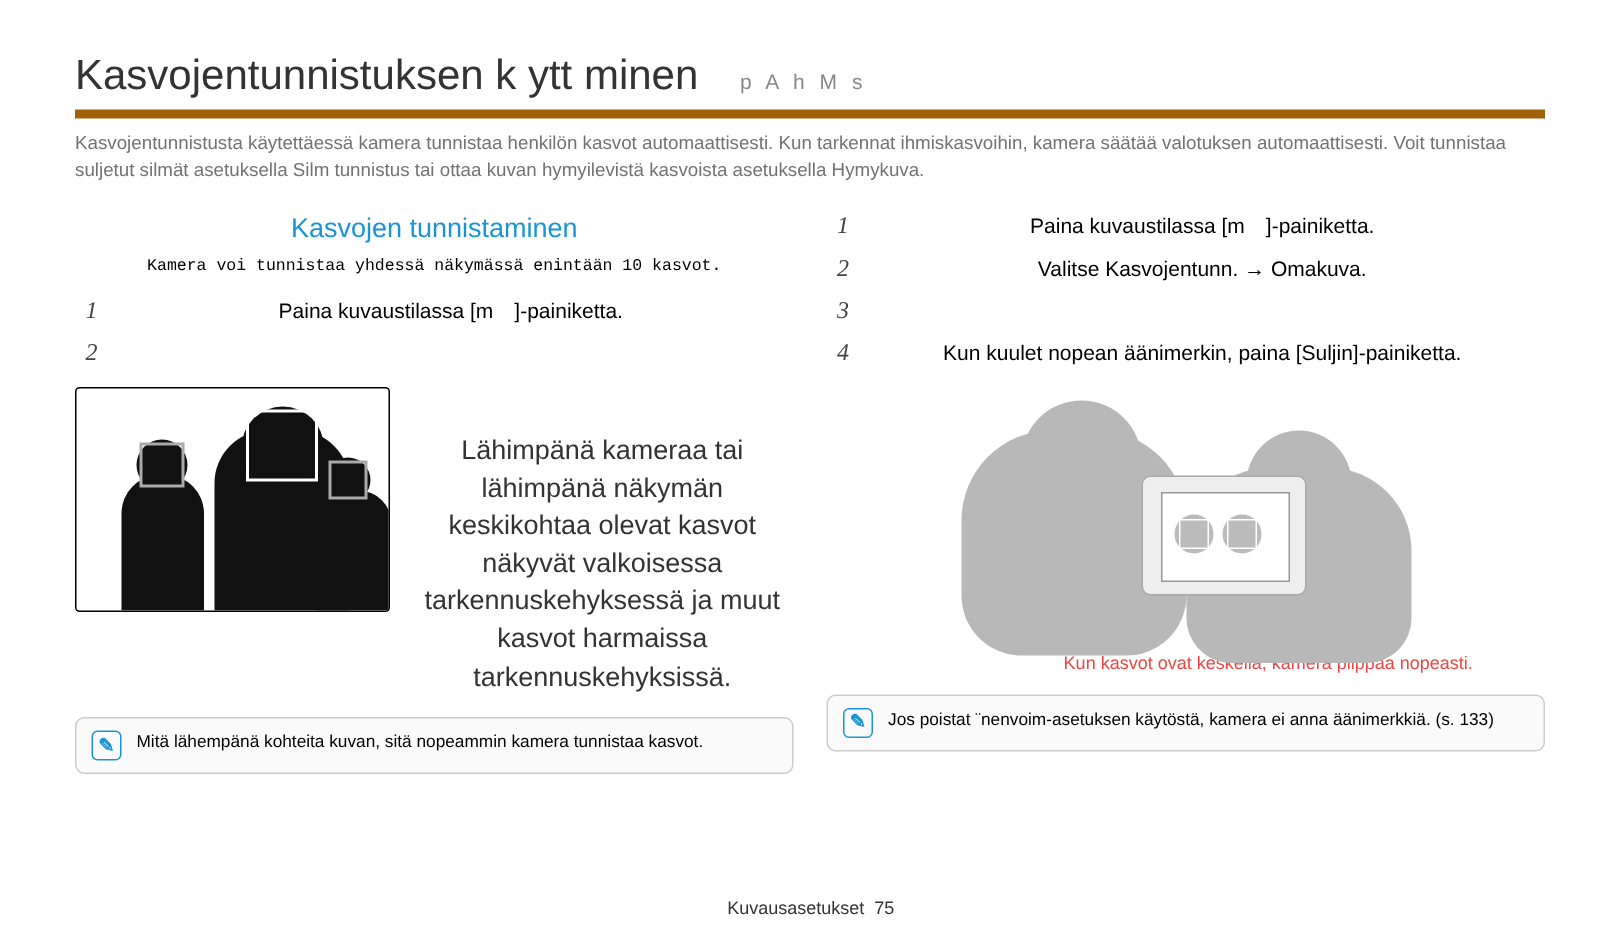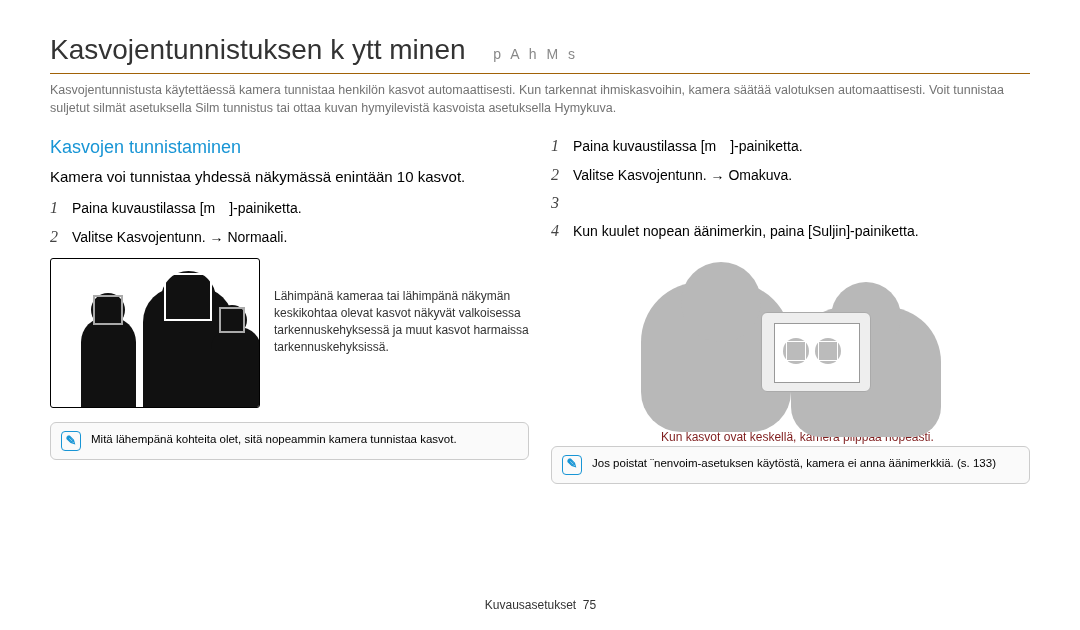--- a/index.html
+++ b/index.html
@@ -10,35 +10,35 @@
     font-family: Arial, Helvetica, sans-serif;
     color: #000;
     font-size: 13px;
     line-height: 1.4;
     background: #fff;
   }
   .page-title {
     font-size: 28px;
     font-weight: 300;
     color: #333;
-    border-bottom: 1px solid #a16207;
+    border-bottom: 6px solid #a16207;
     padding-bottom: 4px;
     margin-bottom: 8px;
   }
   .page-title .sub { font-size: 14px; color: #888; letter-spacing: 3px; margin-left: 20px; }
   .intro { font-size: 12.5px; margin-bottom: 18px; color:#737373; }
-  .columns { display: flex; gap: 22px; }
+  .columns { display: flex; gap: 22px; text-align: center; }
   .col { flex: 1; }
   h2.section {
     color: #1895d5;
     font-size: 18px;
     font-weight: 400;
     margin-bottom: 6px;
   }
-  .desc { font-size: 15px; margin-bottom: 10px; }
+  .desc { font-size: 11px; margin-bottom: 10px; font-family: Liberation Mono, monospace; }
   .steps { list-style: none; }
   .steps li {
     display: flex;
     align-items: baseline;
     margin-bottom: 6px;
     font-size: 14px;
   }
   .steps li .num {
     font-style: italic;
     font-family: Georgia, serif;
@@ -64,21 +64,21 @@
   .head { position:absolute; background:#111; border-radius:50%; }
   .head-big { left:110px; top:12px; width:55px; height:55px; }
   .head-l { left:40px; top:34px; width:34px; height:34px; }
   .head-r { left:166px; top:46px; width:30px; height:30px; }
   .frame { position:absolute; border:2px solid #fff; background:transparent; }
   .frame.white { border-color:#fff; }
   .frame.grey { border-color:#aaa; }
   .frame-big { left:113px; top:14px; width:48px; height:48px; }
   .frame-l { left:42px; top:36px; width:30px; height:30px; }
   .frame-r { left:168px; top:48px; width:26px; height:26px; }
-  .fig1-caption { font-size:12px; color:#333; flex:1; padding-top:30px;}
+  .fig1-caption { font-size:18px; color:#333; flex:1; padding-top:30px;}
   .note-box {
     display:flex; align-items:flex-start; gap:10px;
     border:1px solid #ccc; border-radius:6px;
     padding:8px 10px; font-size:11.5px;
     background:#fafafa;
   }
   .note-icon {
     width:20px;height:20px;border:1.5px solid #1895d5;border-radius:4px;
     display:flex;align-items:center;justify-content:center;
     color:#1895d5;font-weight:bold;font-size:13px;flex-shrink:0;
@@ -102,21 +102,21 @@
   .screen {
     position:absolute; left:12px; top:10px; width:86px; height:60px;
     background:#fff; border:1px solid #999;
   }
   .mini { position:absolute; background:#bbb; border-radius:50%; }
   .m1 { left:8px; top:14px; width:26px; height:26px; }
   .m2 { left:40px; top:14px; width:26px; height:26px; }
   .miniframe { position:absolute; border:1.5px solid #fff; }
   .mf1 { left:11px; top:17px; width:20px; height:20px; }
   .mf2 { left:43px; top:17px; width:20px; height:20px; }
-  .fig2-caption { font-size:12px; color:#7f1d1d; margin-left:110px; margin-bottom:0;}
+  .fig2-caption { font-size:12px; color:#ef4444; margin-left:110px; margin-bottom:12px;}
   .footer { text-align:center; font-size:12px; color:#333; position:absolute; bottom:16px; left:1px; right:0; }
 </style>
 </head>
 <body>
 
 <h1 class="page-title">
   <span>Kasvojentunnistuksen k ytt minen</span>
   <span class="sub">p A h M s</span>
 </h1>
 
@@ -127,42 +127,41 @@
   <div class="col">
     <h2 class="section">Kasvojen tunnistaminen</h2>
     <p class="desc">Kamera voi tunnistaa yhdessä näkymässä enintään 10 kasvot.</p>
     <ol class="steps">
       <li>
           <span class="num">1</span>
           <span class="txt">Paina kuvaustilassa [m ]-painiketta.</span>
         </li>
       <li>
           <span class="num">2</span>
-          <span class="txt">Valitse Kasvojentunn. → Normaali.</span>
         </li>
     </ol>
 
     <div class="fig-row">
       <div class="fig1">
         <div class="face-base person-l"></div>
         <div class="face-base person-big"></div>
         <div class="face-base person-r"></div>
         <div class="head head-l"></div>
         <div class="head head-big"></div>
         <div class="head head-r"></div>
         <div class="frame white frame-big"></div>
         <div class="frame grey frame-l"></div>
         <div class="frame grey frame-r"></div>
       </div>
       <div class="fig1-caption">Lähimpänä kameraa tai lähimpänä näkymän keskikohtaa olevat kasvot näkyvät valkoisessa tarkennuskehyksessä ja muut kasvot harmaissa tarkennuskehyksissä.</div>
     </div>
 
     <div class="note-box">
       <div class="note-icon">✎</div>
-      <div>Mitä lähempänä kohteita olet, sitä nopeammin kamera tunnistaa kasvot.</div>
+      <div>Mitä lähempänä kohteita kuvan, sitä nopeammin kamera tunnistaa kasvot.</div>
     </div>
   </div>
 
   <div class="col">
     <ol class="steps">
       <li>
           <span class="num">1</span>
           <span class="txt">Paina kuvaustilassa [m ]-painiketta.</span>
         </li>
       <li>

